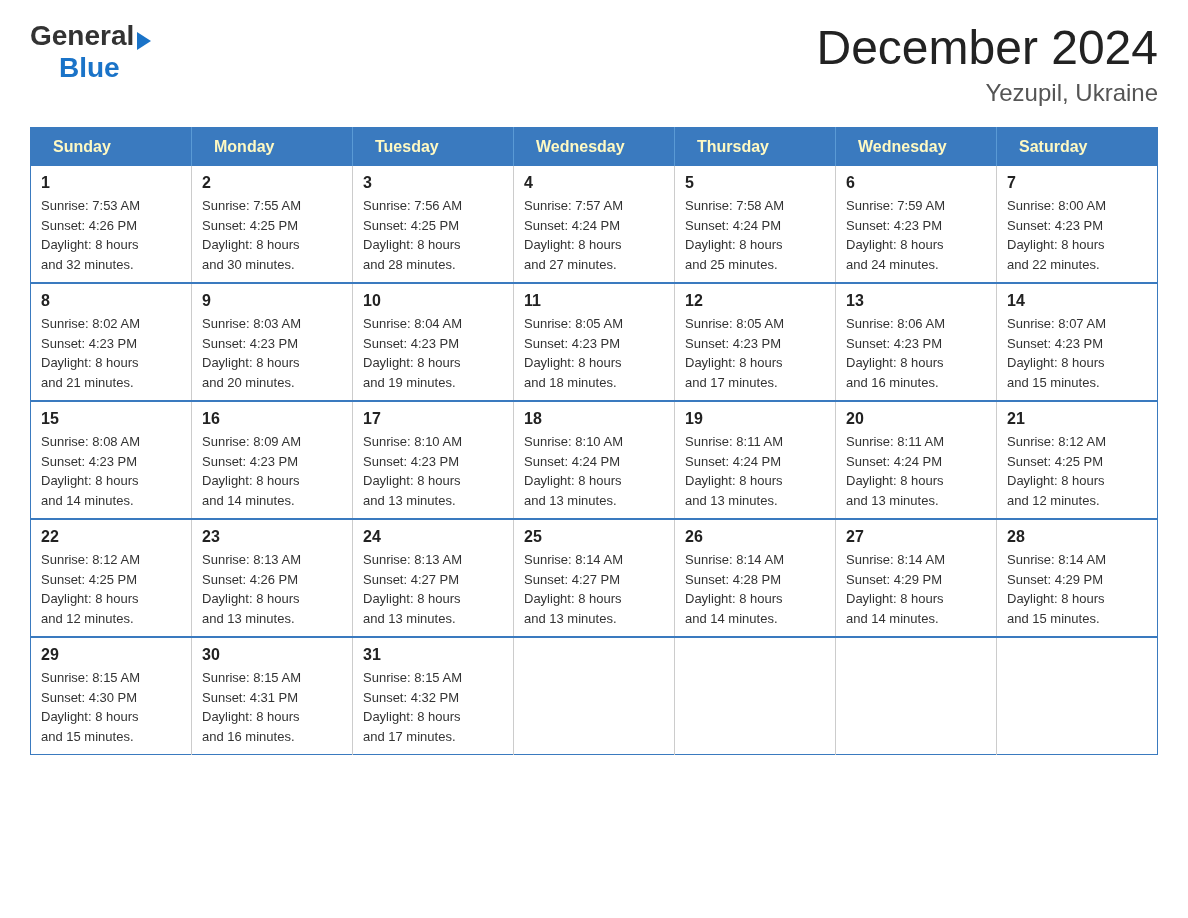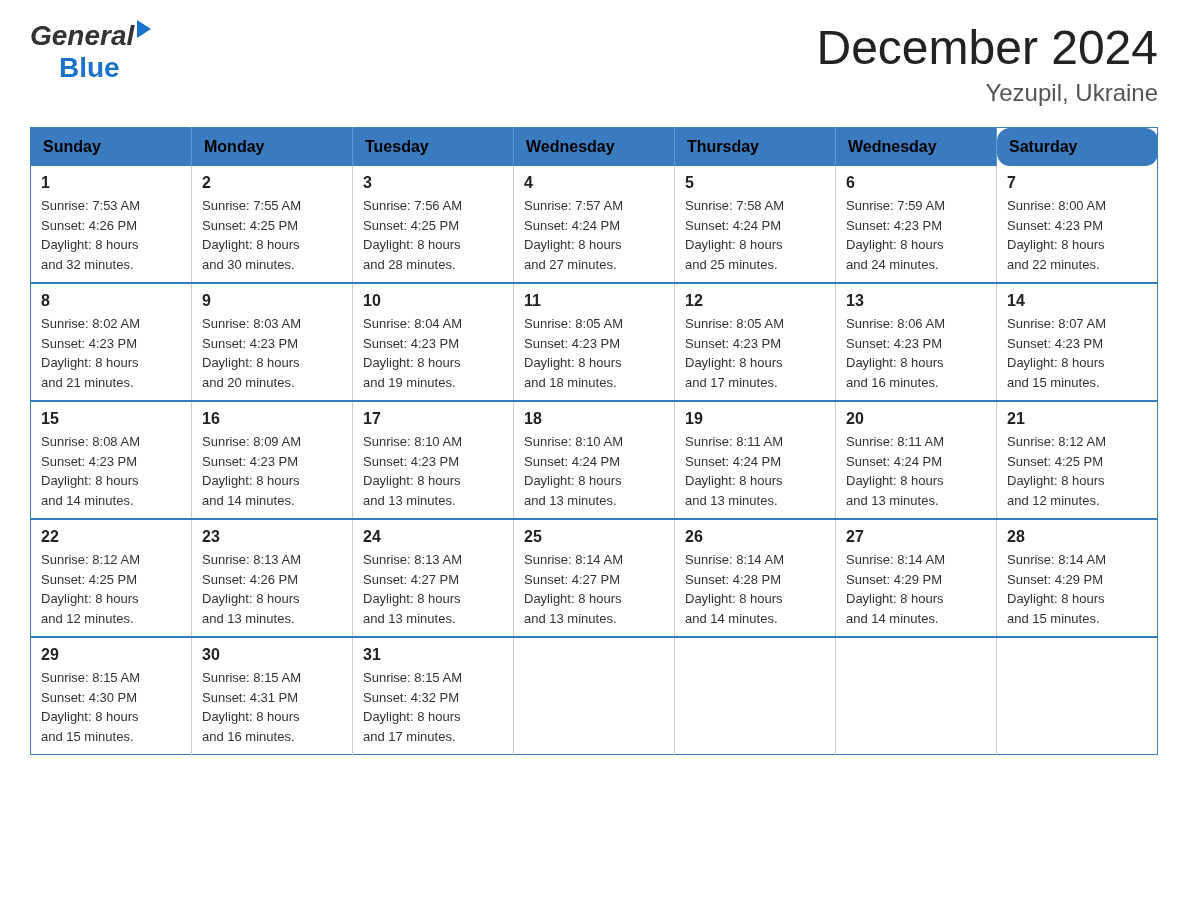--- a/index.html
+++ b/index.html
@@ -34,30 +34,29 @@
       color: #555;
       margin-top: 4px;
     }
     table {
       width: 100%;
       border-collapse: collapse;
       border: 1px solid #3a7abf;
     }
     thead tr th {
       background-color: #3a7abf;
-      color: #000000;
+      color: #fef9c3;
       font-size: 16px;
       font-weight: bold;
-      padding: 10px 12px;
+      padding: 10px 22px;
       text-align: left;
       border-right: 1px solid #5a9ad5;
     }
     thead tr th:last-child {
       border-right: none;
-      border-radius: 13px;
     }
     tbody tr td {
       vertical-align: top;
       padding: 8px 10px;
       border-right: 1px solid #ccc;
       border-bottom: 2px solid #3a7abf;
       font-size: 13px;
       color: #333;
       width: 14.28%;
       min-height: 100px;
@@ -75,22 +74,21 @@
       display: block;
       margin-bottom: 4px;
     }
     .day-info {
       font-size: 13px;
       line-height: 1.5;
       color: #333;
     }
     .logo-row {
       display: flex;
-      align-items: flex-start;
-      font-style: italic;
+      align-items: flex-end;
     }
     .logo-general {
       font-size: 28px;
       font-weight: bold;
       color: #333;
     }
     .logo-arrow {
       display: inline-block;
       width: 0;
       height: 0;

